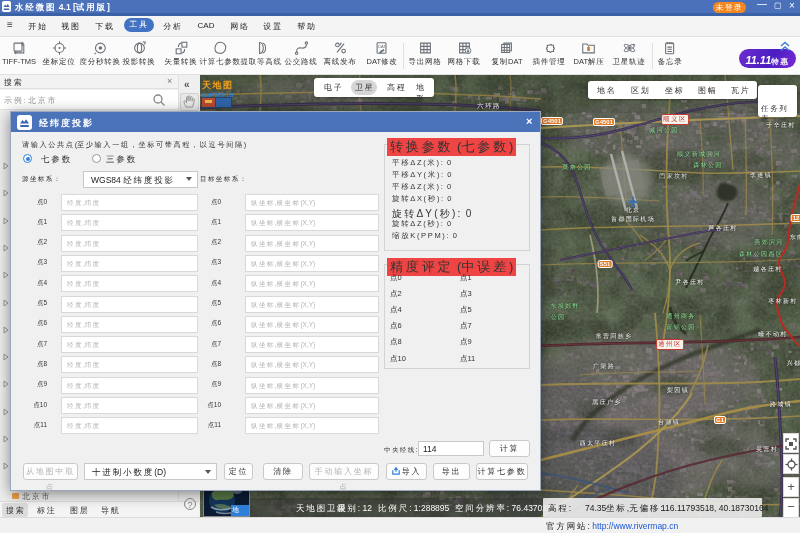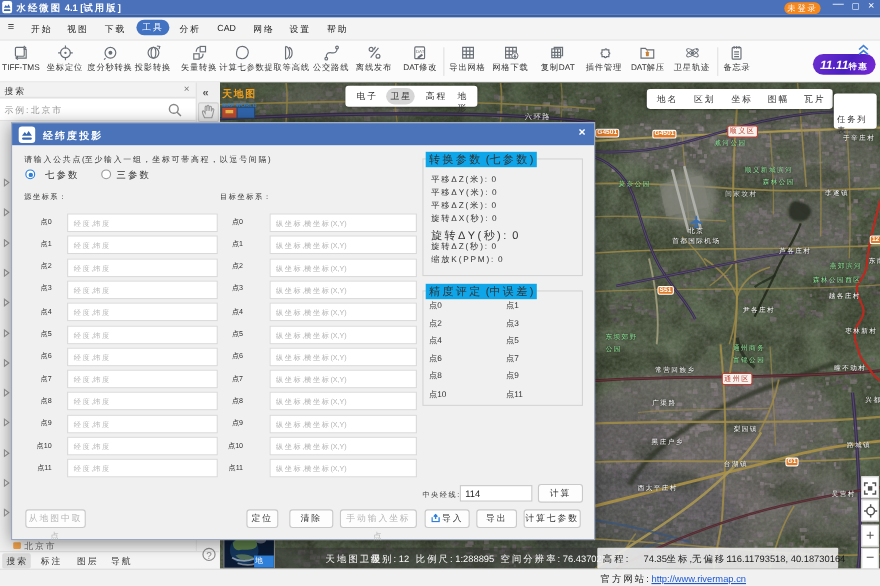--- a/index.html
+++ b/index.html
@@ -78,27 +78,27 @@
 .din{position:absolute;background:#fff;border:1px solid #d9d9d9;font-size:6.5px;color:#b4b4b4;white-space:nowrap}
 .din>span{position:relative;top:4px;left:5px}
 .combo{position:absolute;background:#fff;border:1px solid #c8c8c8;font-size:8.5px;color:#222;white-space:nowrap}
 .combo>span{position:relative;top:3px;left:7px}
 .combo i{position:absolute;right:5px;top:5px;width:0;height:0;border-left:3.5px solid transparent;border-right:3.5px solid transparent;border-top:4.5px solid #555}
 .radio{position:absolute;width:9px;height:9px;border-radius:50%;background:#fff;border:1px solid #999}
 .radio.sel{border-color:#2e7fd9}
 .radio.sel:after{content:"";position:absolute;left:1.5px;top:1.5px;width:4px;height:4px;border-radius:50%;background:#2e7fd9}
 .rlb{font-size:8.5px!important}
 .gbox{position:absolute;border:1px solid #d4d4d4}
-.ghead{position:absolute;font-size:10px;color:#333;background:#0ea5e9;padding:0 3px;white-space:nowrap}
+.ghead{position:absolute;font-size:13px;color:#333;background:#ef4444;padding:0 3px;white-space:nowrap}
 .btn{position:absolute;background:#fdfdfd;border:1px solid #c9c9c9;border-radius:3px;font-size:8px;color:#333;text-align:center}
 .btn.dis{color:#b5b5b5}
 
 #bottombar{position:absolute;left:0;top:517px;width:800px;height:16px;background:#f1f1f1;border-top:1px solid #dcdcdc}
 #bottombar .w{position:absolute;left:546px;top:3px;font-size:8.5px;color:#222}
-#bottombar a{color:#1a56d6;text-decoration:underline}
+#bottombar a{color:#1a56d6;}
 </style></head>
 <body>
 <div id="app">
 
 <div id="titlebar">
  <div id="appicon">
         <svg width="9" height="11">
           <path d="M1.5,6 L3.2,3.5 L4.5,5 L5.8,2.8 L7.5,6 Z" fill="#3a68b0"></path>
           <rect x="1.5" y="7.5" width="6" height="1.6" rx="0.8" fill="#3a68b0"></rect>
         </svg>
@@ -2094,20 +2094,21 @@
           </svg></div>
   <span class="t cn">经纬度投影</span>
   <span class="x">×</span>
  </div>
  <div class="dtext" style="left:11px;top:28px"><span class="cn">请输入公共点</span>(<span class="cn">至少输入一组，坐标可带高程，以逗号间隔</span>)</div>
  <div class="radio sel" style="left:12px;top:42px"></div>
  <div class="dlbl rlb" style="left:30px;top:41.5px"><span class="cn">七参数</span></div>
  <div class="radio" style="left:81px;top:42px"></div>
  <div class="dlbl rlb" style="left:95px;top:41.5px"><span class="cn">三参数</span></div>
  <div class="dlbl" style="left:11px;top:63px"><span class="cn">源坐标系：</span></div>
+ <div class="combo" style="left:72px;top:59px;width:115px;height:17px"><span>WGS84 <span class="cn">经纬度投影</span></span><i></i></div>
  <div class="dlbl" style="left:189px;top:63px"><span class="cn">目标坐标系：</span></div>
 <div class="dlbl" style="right:493px;top:85.5px">点0</div>
 <div class="din" style="left:50px;top:82.0px;width:137px;height:17px"><span><span class="cn">经度</span>,<span class="cn">纬度</span></span></div>
 <div class="dlbl" style="right:319px;top:85.5px">点0</div>
 <div class="din" style="left:234px;top:82.0px;width:134px;height:17px"><span><span class="cn">纵坐标</span>,<span class="cn">横坐标</span>(X,Y)</span></div>
 <div class="dlbl" style="right:493px;top:105.8px">点1</div>
 <div class="din" style="left:50px;top:102.3px;width:137px;height:17px"><span><span class="cn">经度</span>,<span class="cn">纬度</span></span></div>
 <div class="dlbl" style="right:319px;top:105.8px">点1</div>
 <div class="din" style="left:234px;top:102.3px;width:134px;height:17px"><span><span class="cn">纵坐标</span>,<span class="cn">横坐标</span>(X,Y)</span></div>
 <div class="dlbl" style="right:493px;top:126.1px">点2</div>
@@ -2170,20 +2171,21 @@
 <div class="dtext" style="left:379px;top:209.1px;font-size:7.5px">点6</div>
 <div class="dtext" style="left:449px;top:209.1px;font-size:7.5px">点7</div>
 <div class="dtext" style="left:379px;top:225.3px;font-size:7.5px">点8</div>
 <div class="dtext" style="left:449px;top:225.3px;font-size:7.5px">点9</div>
 <div class="dtext" style="left:379px;top:241.5px;font-size:7.5px">点10</div>
 <div class="dtext" style="left:449px;top:241.5px;font-size:7.5px">点11</div>
  <div class="dlbl" style="left:373px;top:334px"><span class="cn">中央经线</span>:</div>
  <div class="combo" style="left:407px;top:329px;width:66px;height:15px"><span style="left:4px;top:2px">114</span></div>
  <div class="btn" style="left:478px;top:328px;width:41px;height:17px;line-height:16px"><span class="cn">计算</span></div>
  <div class="btn dis" style="left:12px;top:351px;width:55px;height:17px;line-height:16px"><span class="cn">从地图中取点</span></div>
+ <div class="combo" style="left:73px;top:351px;width:133px;height:17px"><span><span class="cn">十进制小数度</span>(D)</span><i style="top:6px"></i></div>
  <div class="btn" style="left:213px;top:351px;width:29px;height:17px;line-height:16px"><span class="cn">定位</span></div>
  <div class="btn" style="left:252px;top:351px;width:40px;height:17px;line-height:16px"><span class="cn">清除</span></div>
  <div class="btn dis" style="left:298px;top:351px;width:70px;height:17px;line-height:16px"><span class="cn">手动输入坐标点</span></div>
  <div class="btn" style="left:375px;top:351px;width:41px;height:17px;line-height:16px"><svg width="8" height="8" viewBox="0 0 10 10" style="vertical-align:-1px">
           <path d="M1,4 L1,9 L9,9 L9,4" fill="none" stroke="#2e7fd9" stroke-width="1.5"></path>
           <path d="M5,1 L5,6 M3,3.5 L5,1 L7,3.5" fill="none" stroke="#2e7fd9" stroke-width="1.5"></path>
         </svg> <span class="cn">导入</span></div>
  <div class="btn" style="left:422px;top:351px;width:37px;height:17px;line-height:16px"><span class="cn">导出</span></div>
  <div class="btn" style="left:465px;top:351px;width:52px;height:17px;line-height:16px"><span class="cn">计算七参数</span></div>
 </div>

